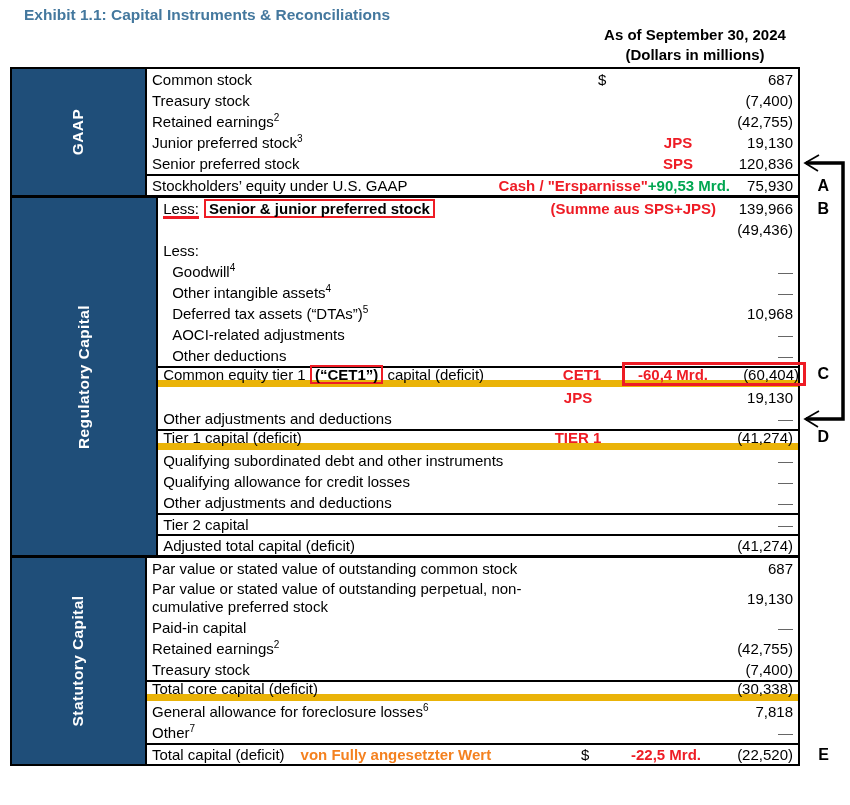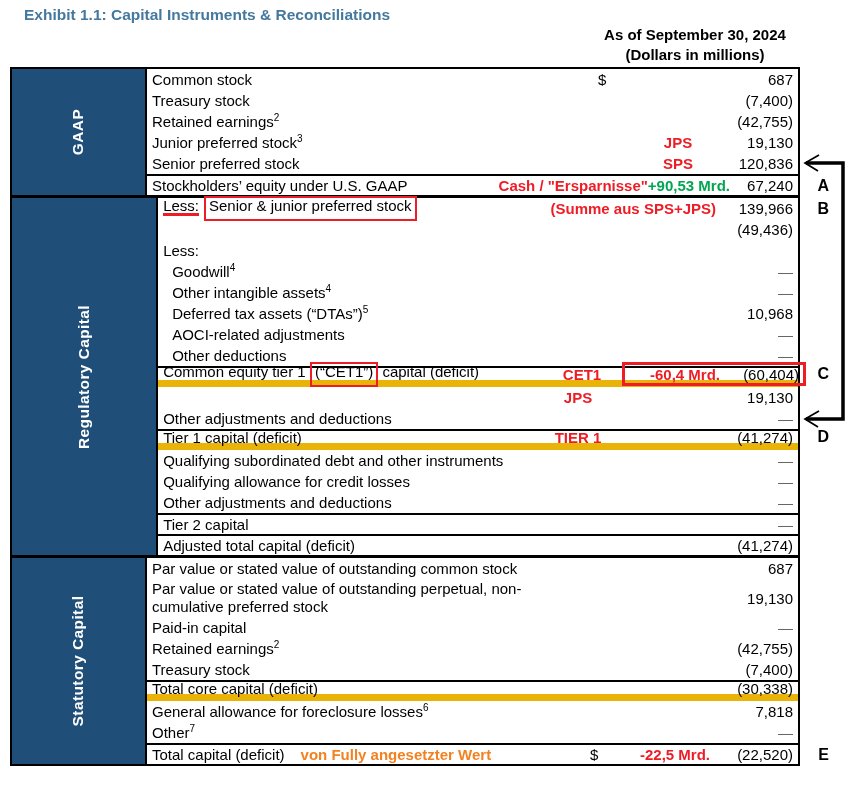--- a/index.html
+++ b/index.html
@@ -30,27 +30,27 @@
   .val.nw { flex-basis:68px; }
   .val.md { flex-basis:84px;text-align:right; }
   .val.mut { color:#666; }
   .tag { flex:0 0 50px; text-align:center; font-weight:bold; color:#EE1C25; }
   .tag.reg { flex-basis:250px; }
   .tag.cet1 { flex-basis:80px; }
   .dollar { flex:0 0 105px; text-align:left; }
   .dollar.sm { flex-basis:50px; }
   .nred { color:#EE1C25; font-weight:bold; white-space:nowrap; }
   .nred.mr { margin-right:14px; }
-  .nr2 { margin-right:4px; }
+  .nr2 { margin-right:13px; }
   .ngreen { color:#00A651; font-weight:bold; white-space:nowrap; }
   .norange { color:#F4811F; font-weight:bold; margin-left:16px; white-space:nowrap; }
   .rline { display:inline-block; border-bottom:3px solid #EE1C25; margin-right:5px; }
-  .rbox { display:inline-block; border:2px solid #EE1C25; padding:0 3px 6px 3px; }
+  .rbox { display:inline-block; border:2px solid #EE1C25; padding:0 3px 0 3px;font-weight:bold; }
   .vbox { display:flex; align-items:center; flex:0 0 184px; height:24px;
-          border:3px solid #EE1C25; padding:0 4px 0 25px; margin-right:-8px; }
+          border:3px solid #EE1C25; padding:0 4px 0 13px; margin-right:-8px; }
   .vbox .bval { margin-left:auto; }
   .marker { position:absolute; right:-31px; top:50%; transform:translateY(-50%);
             font-weight:bold; font-size:16px; color:#000; }
   .bracket { position:absolute; left:0; top:0; pointer-events:none; }
 </style>
 </head>
 <body>
 
 <div class="page">
   <div class="title">Exhibit 1.1: Capital Instruments &amp; Reconciliations</div>
@@ -85,21 +85,21 @@
           </div>
           <div class="row">
             <div class="lab"><span>Senior preferred stock</span></div>
             <span class="tag gaap push">SPS</span>
             <span class="val">120,836</span>
           </div>
           <div class="row bt">
             <div class="lab"><span>Stockholders’ equity under U.S. GAAP</span></div>
             <span class="nred push">Cash / "Ersparnisse"</span>
             <span class="ngreen">+90,53 Mrd.</span>
-            <span class="val nw">67,240</span>
+            <span class="val nw">75,930</span>
             <span class="marker">A</span>
           </div>
         </div>
       </div>
       <div class="section sep">
         <div class="side">
           <span>Regulatory Capital</span>
         </div>
         <div class="rows">
           <div class="row">

